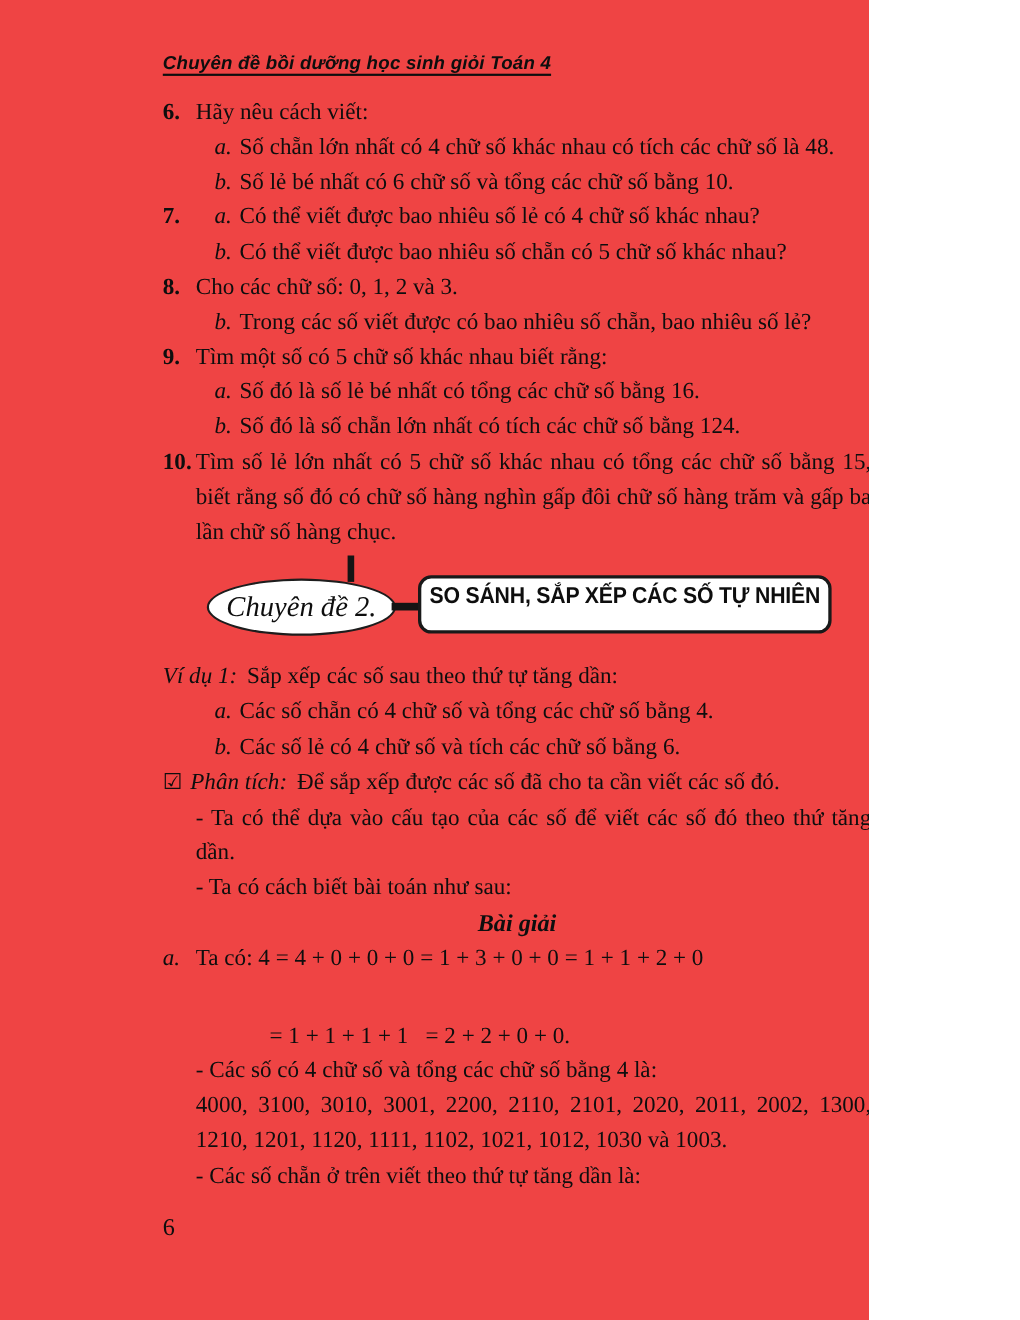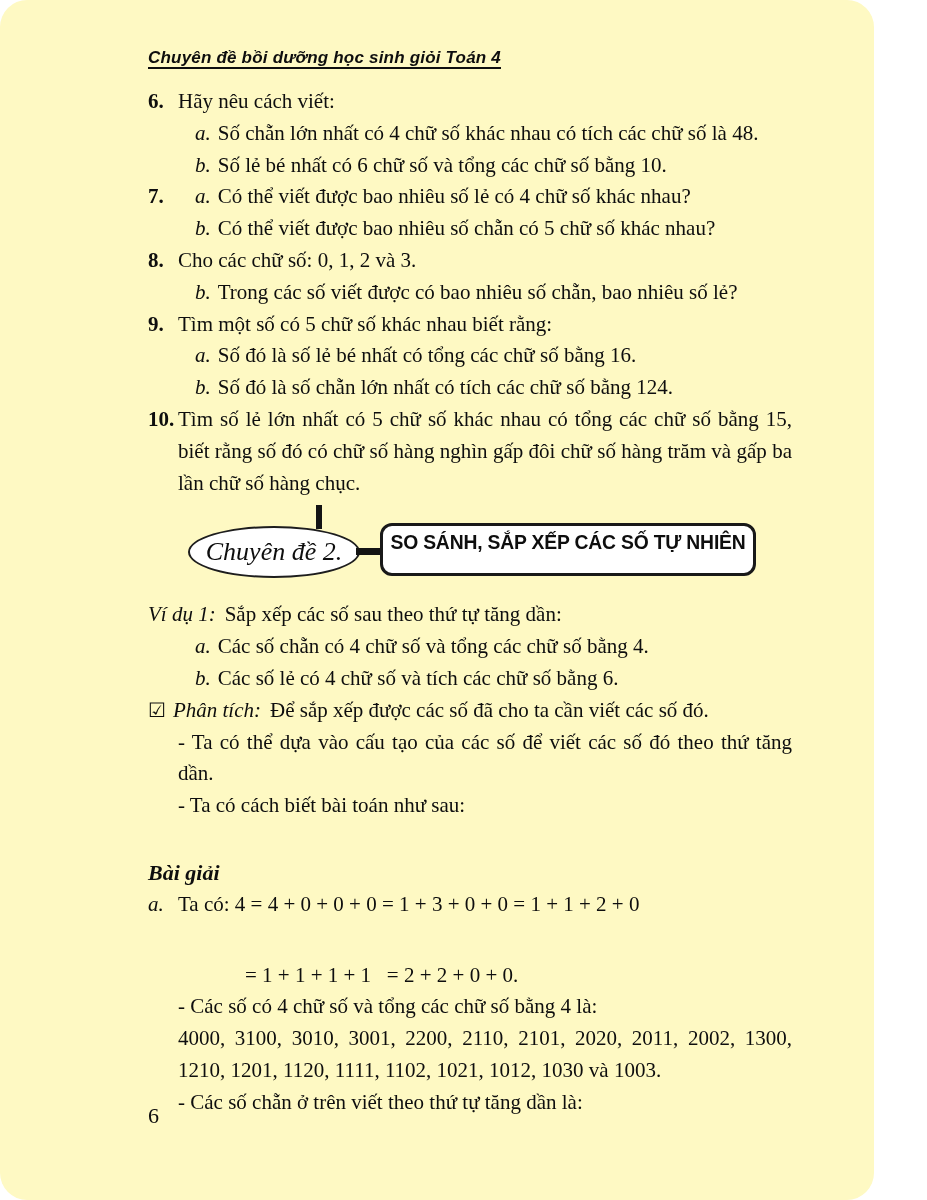--- a/index.html
+++ b/index.html
@@ -1,19 +1,19 @@
 <!DOCTYPE html>
 <html><head>
 <meta charset="utf-8">
 <style>
   * { margin:0; padding:0; box-sizing:border-box; }
   html,body { background:#ffffff; }
   .page {
-    position:relative; width:874px; height:1200px; background:#fef9c3;
-    font-family:"Liberation Serif", serif; color:#0e0e0e; overflow:hidden;border-radius:27px;
+    position:relative; width:790px; height:1200px; background:#ef4444;
+    font-family:"Liberation Serif", serif; color:#0e0e0e; overflow:hidden;
   }
   .runhead {
     position:absolute; left:148px; top:48px;
     font-family:"Liberation Sans", sans-serif; font-style:italic; font-weight:700;
     font-size:17px; letter-spacing:.2px;
     text-decoration:underline; text-underline-offset:4px; text-decoration-thickness:1.5px;
   }
   .content {
     position:absolute; left:148px; top:86px; width:644px;
     font-size:21px; line-height:31.8px;
@@ -40,21 +40,21 @@
     display:flex; align-items:flex-start; justify-content:center;
   }
   .titlebox span {
     font-family:"Liberation Sans", sans-serif; font-weight:700; font-size:21px;
     letter-spacing:-.2px; display:inline-block; transform:scaleX(.92); white-space:nowrap;
   }
   .exlab { font-weight:400; font-style:italic; margin-right:9px; }
   .chk { font-style:normal; margin-right:7px; font-size:20px; }
   .anlab { font-style:italic; margin-right:9px; }
   .note { padding-left:30px; }
-  .bai { text-align:left; font-weight:700; font-style:italic; font-size:22px;margin-top:35px; }
+  .bai { text-align:center; font-weight:700; font-style:italic; font-size:22px; }
   .eqrow { position:relative; padding-left:30px; }
   .eqrow .slab2 { position:absolute; left:0; top:0; font-style:italic; }
   .eq2 { padding-left:97px;margin-top:39px; }
   .pagenum { position:absolute; left:148px; top:1103px; font-size:22px; }
 </style>
 </head>
 <body>
 
 <div class="page">
 

